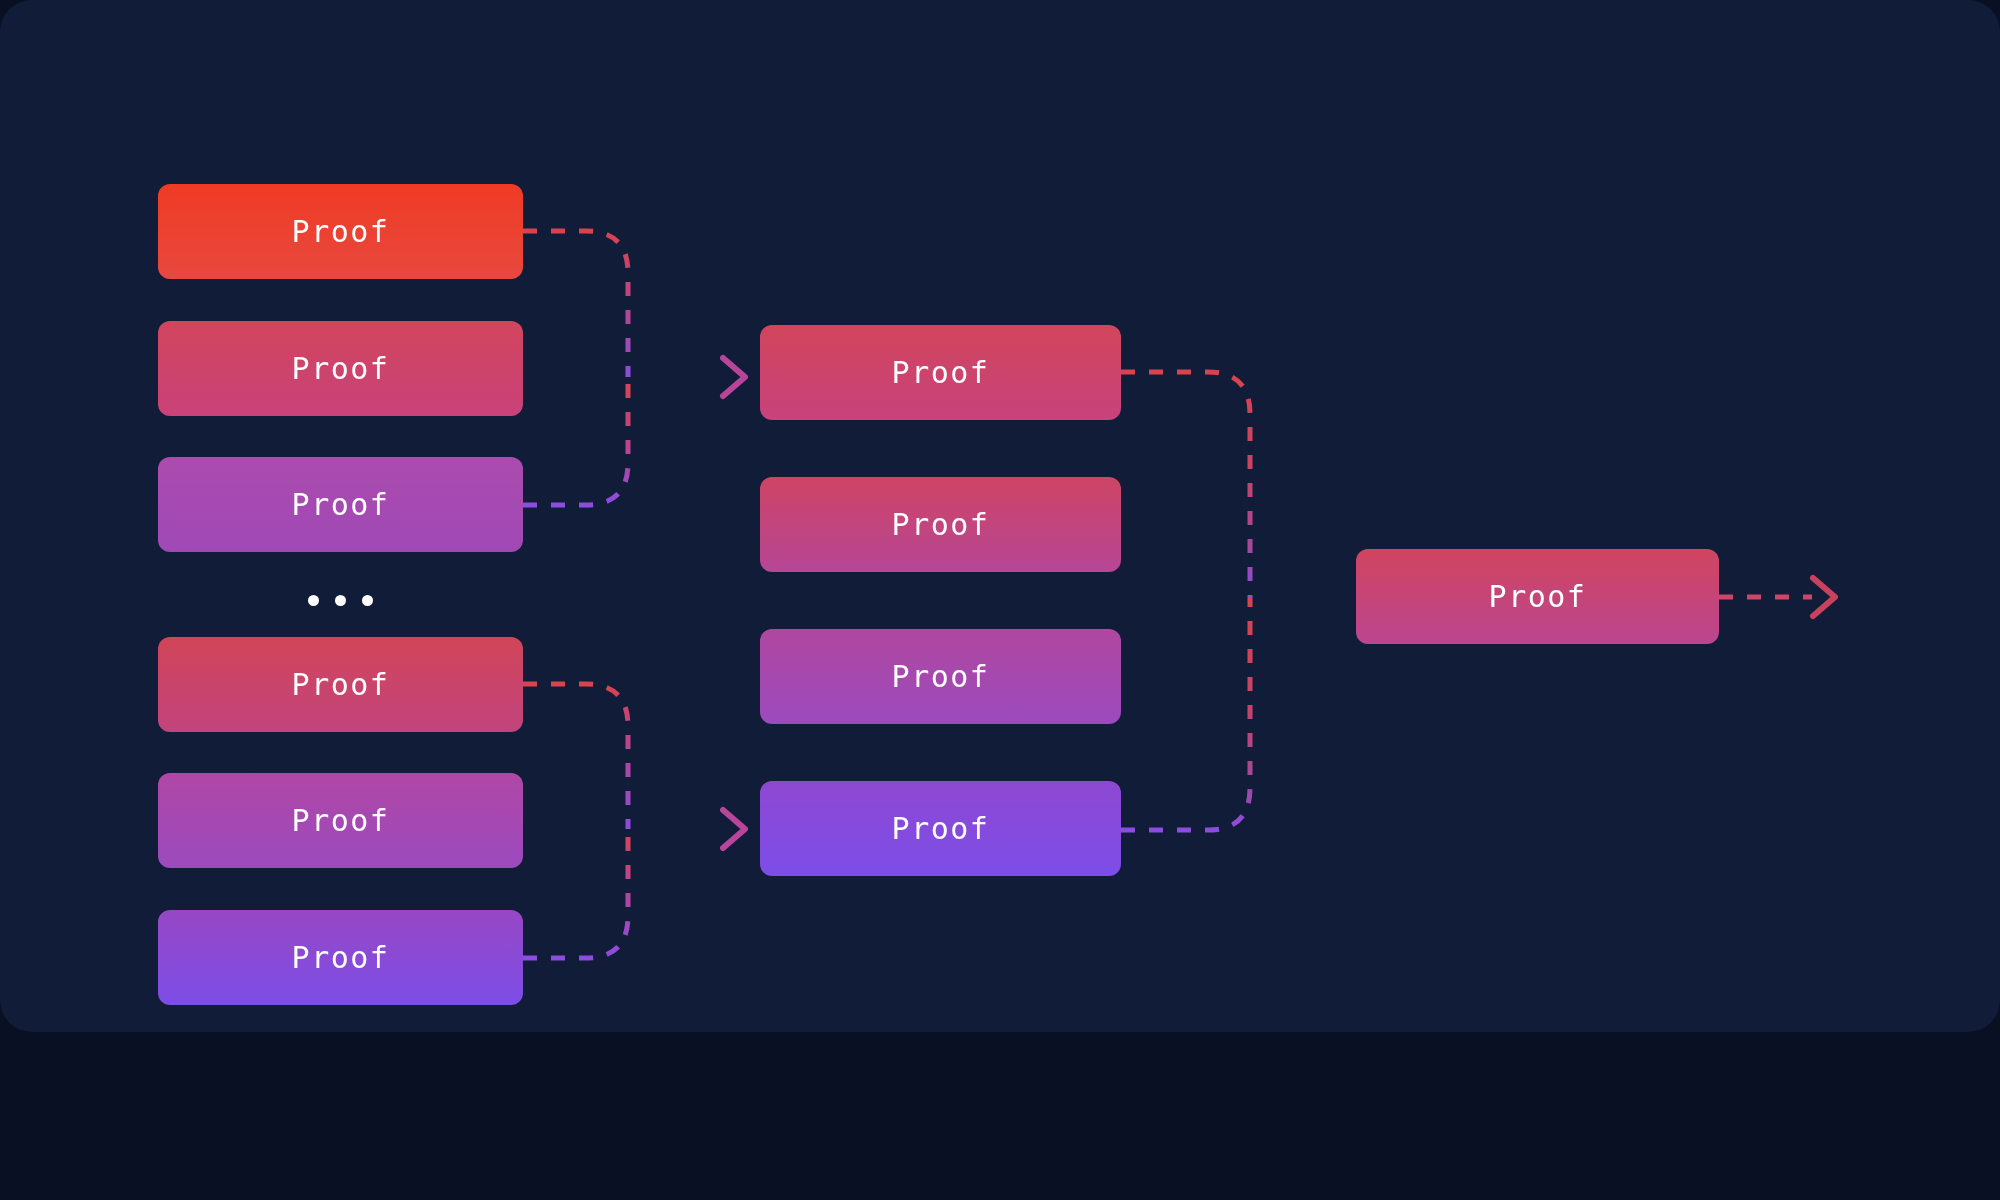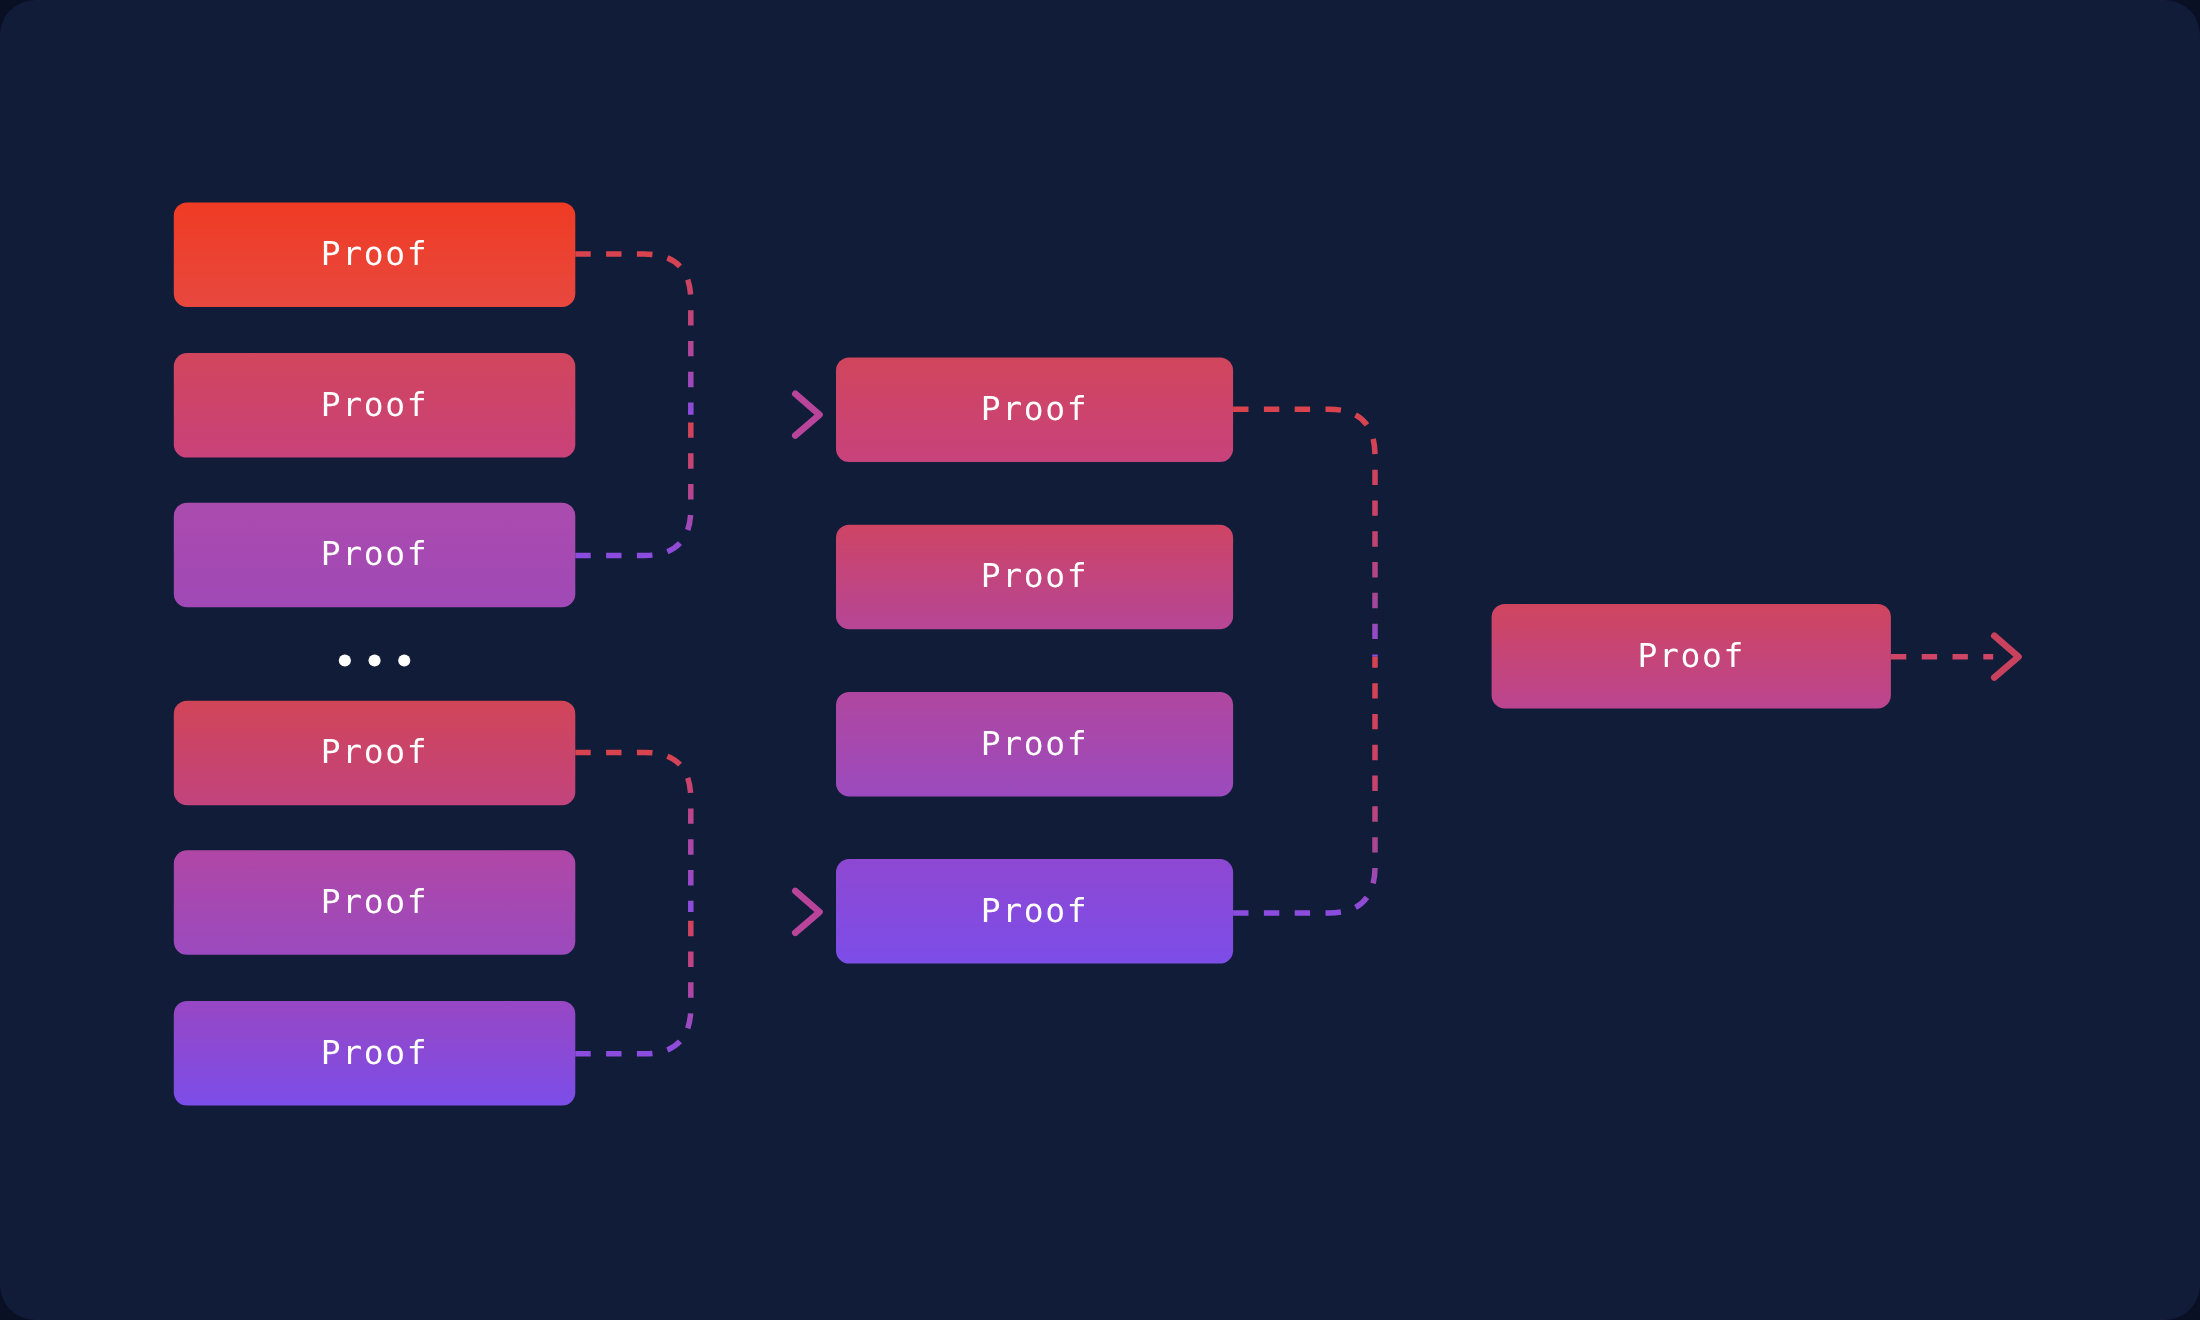--- a/index.html
+++ b/index.html
@@ -12,21 +12,21 @@
     height: 1200px;
     overflow: hidden;
     font-family: "DejaVu Sans Mono", "Liberation Mono", monospace;
   }
 
   #canvas {
     position: absolute;
     left: 0;
     top: 0;
     width: 2000px;
-    height: 1200px;
+    height: 1032px;
     background: #111c38;
     border-radius: 32px;
     overflow: hidden;
   }
 
   #wires {
     position: absolute;
     left: 0;
     top: 0;
     width: 2000px;

